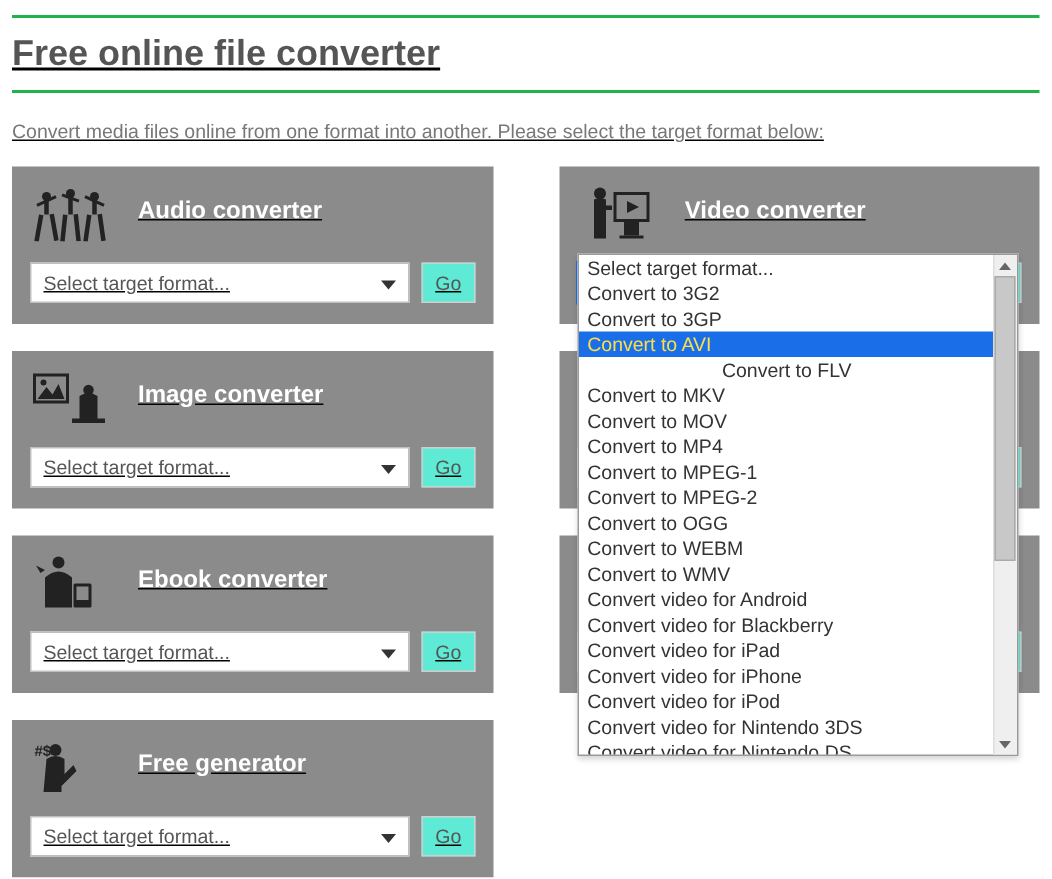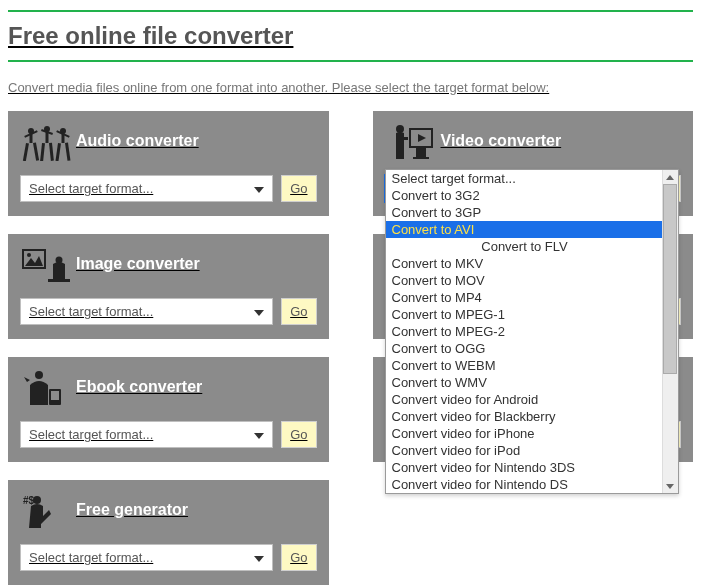--- a/index.html
+++ b/index.html
@@ -3,27 +3,27 @@
 <meta charset="utf-8">
 <style>
   * { box-sizing: border-box; margin: 0; padding: 0; }
   body { font-family: Arial, Helvetica, sans-serif; background: #fff; width: 701px; }
   .wrap { padding: 0 8px; text-decoration: underline; }
   .hr-green { border: none; border-top: 2px solid #22b24c; margin: 10px 0; }
   .title { font-size: 24px; font-weight: bold; color: #555; margin: 6px 0 4px; }
   .subtitle { font-size: 13px; color: #777; margin: 18px 0 16px; }
   .grid { display: grid; grid-template-columns: 1fr 1fr; gap: 18px 44px; }
   .card { background: #8b8b8b; padding: 10px 12px 14px; position: relative; }
-  .card-head { display: flex; align-items: center; gap: 4px; margin-bottom: 14px; }
+  .card-head { display: flex; align-items: center; gap: 20px; margin-bottom: 14px; }
   .icon-slot { width: 52px; height: 40px; display: flex; align-items: flex-end; justify-content: center; }
   .card-title { color: #fff; font-weight: bold; font-size: 16px; }
   .card-row { display: flex; gap: 8px; align-items: stretch; }
   .select { flex: 1; background: #fff; border: 1px solid #bfbfbf; font-size: 13px; color: #555; padding: 5px 22px 5px 8px; position: relative; cursor: pointer; }
   .select::after { content: ""; position: absolute; right: 8px; top: 50%; margin-top: -2px; border-left: 5px solid transparent; border-right: 5px solid transparent; border-top: 6px solid #333; }
-  .go-btn { background: #fef9c3; border: 1px solid #cfcfcf; color: #555; font-size: 13px; padding: 5px 8px; cursor: pointer; }
+  .go-btn { background: #5eead4; border: 1px solid #cfcfcf; color: #555; font-size: 13px; padding: 5px 8px; cursor: pointer; }
   .video-col { position: relative; }
   .dropdown { position: absolute; top: 58px; left: 12px; width: 294px; background: #fff; border: 1px solid #9a9a9a; box-shadow: 0 2px 4px rgba(0,0,0,.18); z-index: 50; font-size: 13px; color: #333; }
   .dropdown-inner { max-height: 333px; overflow: hidden; position: relative; }
   .opt { padding: 1px 6px; white-space: nowrap; cursor: pointer; }
   .opt.selected { background: #1a6fe8; color: #fde047; }
   .scroll-track { position: absolute; top: 0; right: 0; width: 16px; height: 100%; background: #efefef; border-left: 1px solid #ddd; }
   .scroll-up, .scroll-down { height: 14px; display: flex; align-items: center; justify-content: center; }
   .scroll-up::before { content: ""; border-left: 4px solid transparent; border-right: 4px solid transparent; border-bottom: 5px solid #666; }
   .scroll-down::before { content: ""; border-left: 4px solid transparent; border-right: 4px solid transparent; border-top: 5px solid #666; }
   .scroll-thumb { position: absolute; top: 14px; right: 1px; width: 14px; height: 190px; background: #c8c8c8; border: 1px solid #aaa; }
@@ -106,20 +106,21 @@
             <div class="opt" style="padding-right: 20px;">Convert to MKV</div>
             <div class="opt" style="padding-right: 20px;">Convert to MOV</div>
             <div class="opt" style="padding-right: 20px;">Convert to MP4</div>
             <div class="opt" style="padding-right: 20px;">Convert to MPEG-1</div>
             <div class="opt" style="padding-right: 20px;">Convert to MPEG-2</div>
             <div class="opt" style="padding-right: 20px;">Convert to OGG</div>
             <div class="opt" style="padding-right: 20px;">Convert to WEBM</div>
             <div class="opt" style="padding-right: 20px;">Convert to WMV</div>
             <div class="opt" style="padding-right: 20px;">Convert video for Android</div>
             <div class="opt" style="padding-right: 20px;">Convert video for Blackberry</div>
+            <div class="opt" style="padding-right: 20px;">Convert video for iPad</div>
             <div class="opt" style="padding-right: 20px;">Convert video for iPhone</div>
             <div class="opt" style="padding-right: 20px;">Convert video for iPod</div>
             <div class="opt" style="padding-right: 20px;">Convert video for Nintendo 3DS</div>
             <div class="opt" style="padding-right: 20px;">Convert video for Nintendo DS</div>
           </div>
         <div class="scroll-track">
           <div class="scroll-up"></div>
           <div class="scroll-thumb"></div>
           <div class="scroll-down" style="position:absolute;bottom:0;width:100%;"></div>
         </div>

